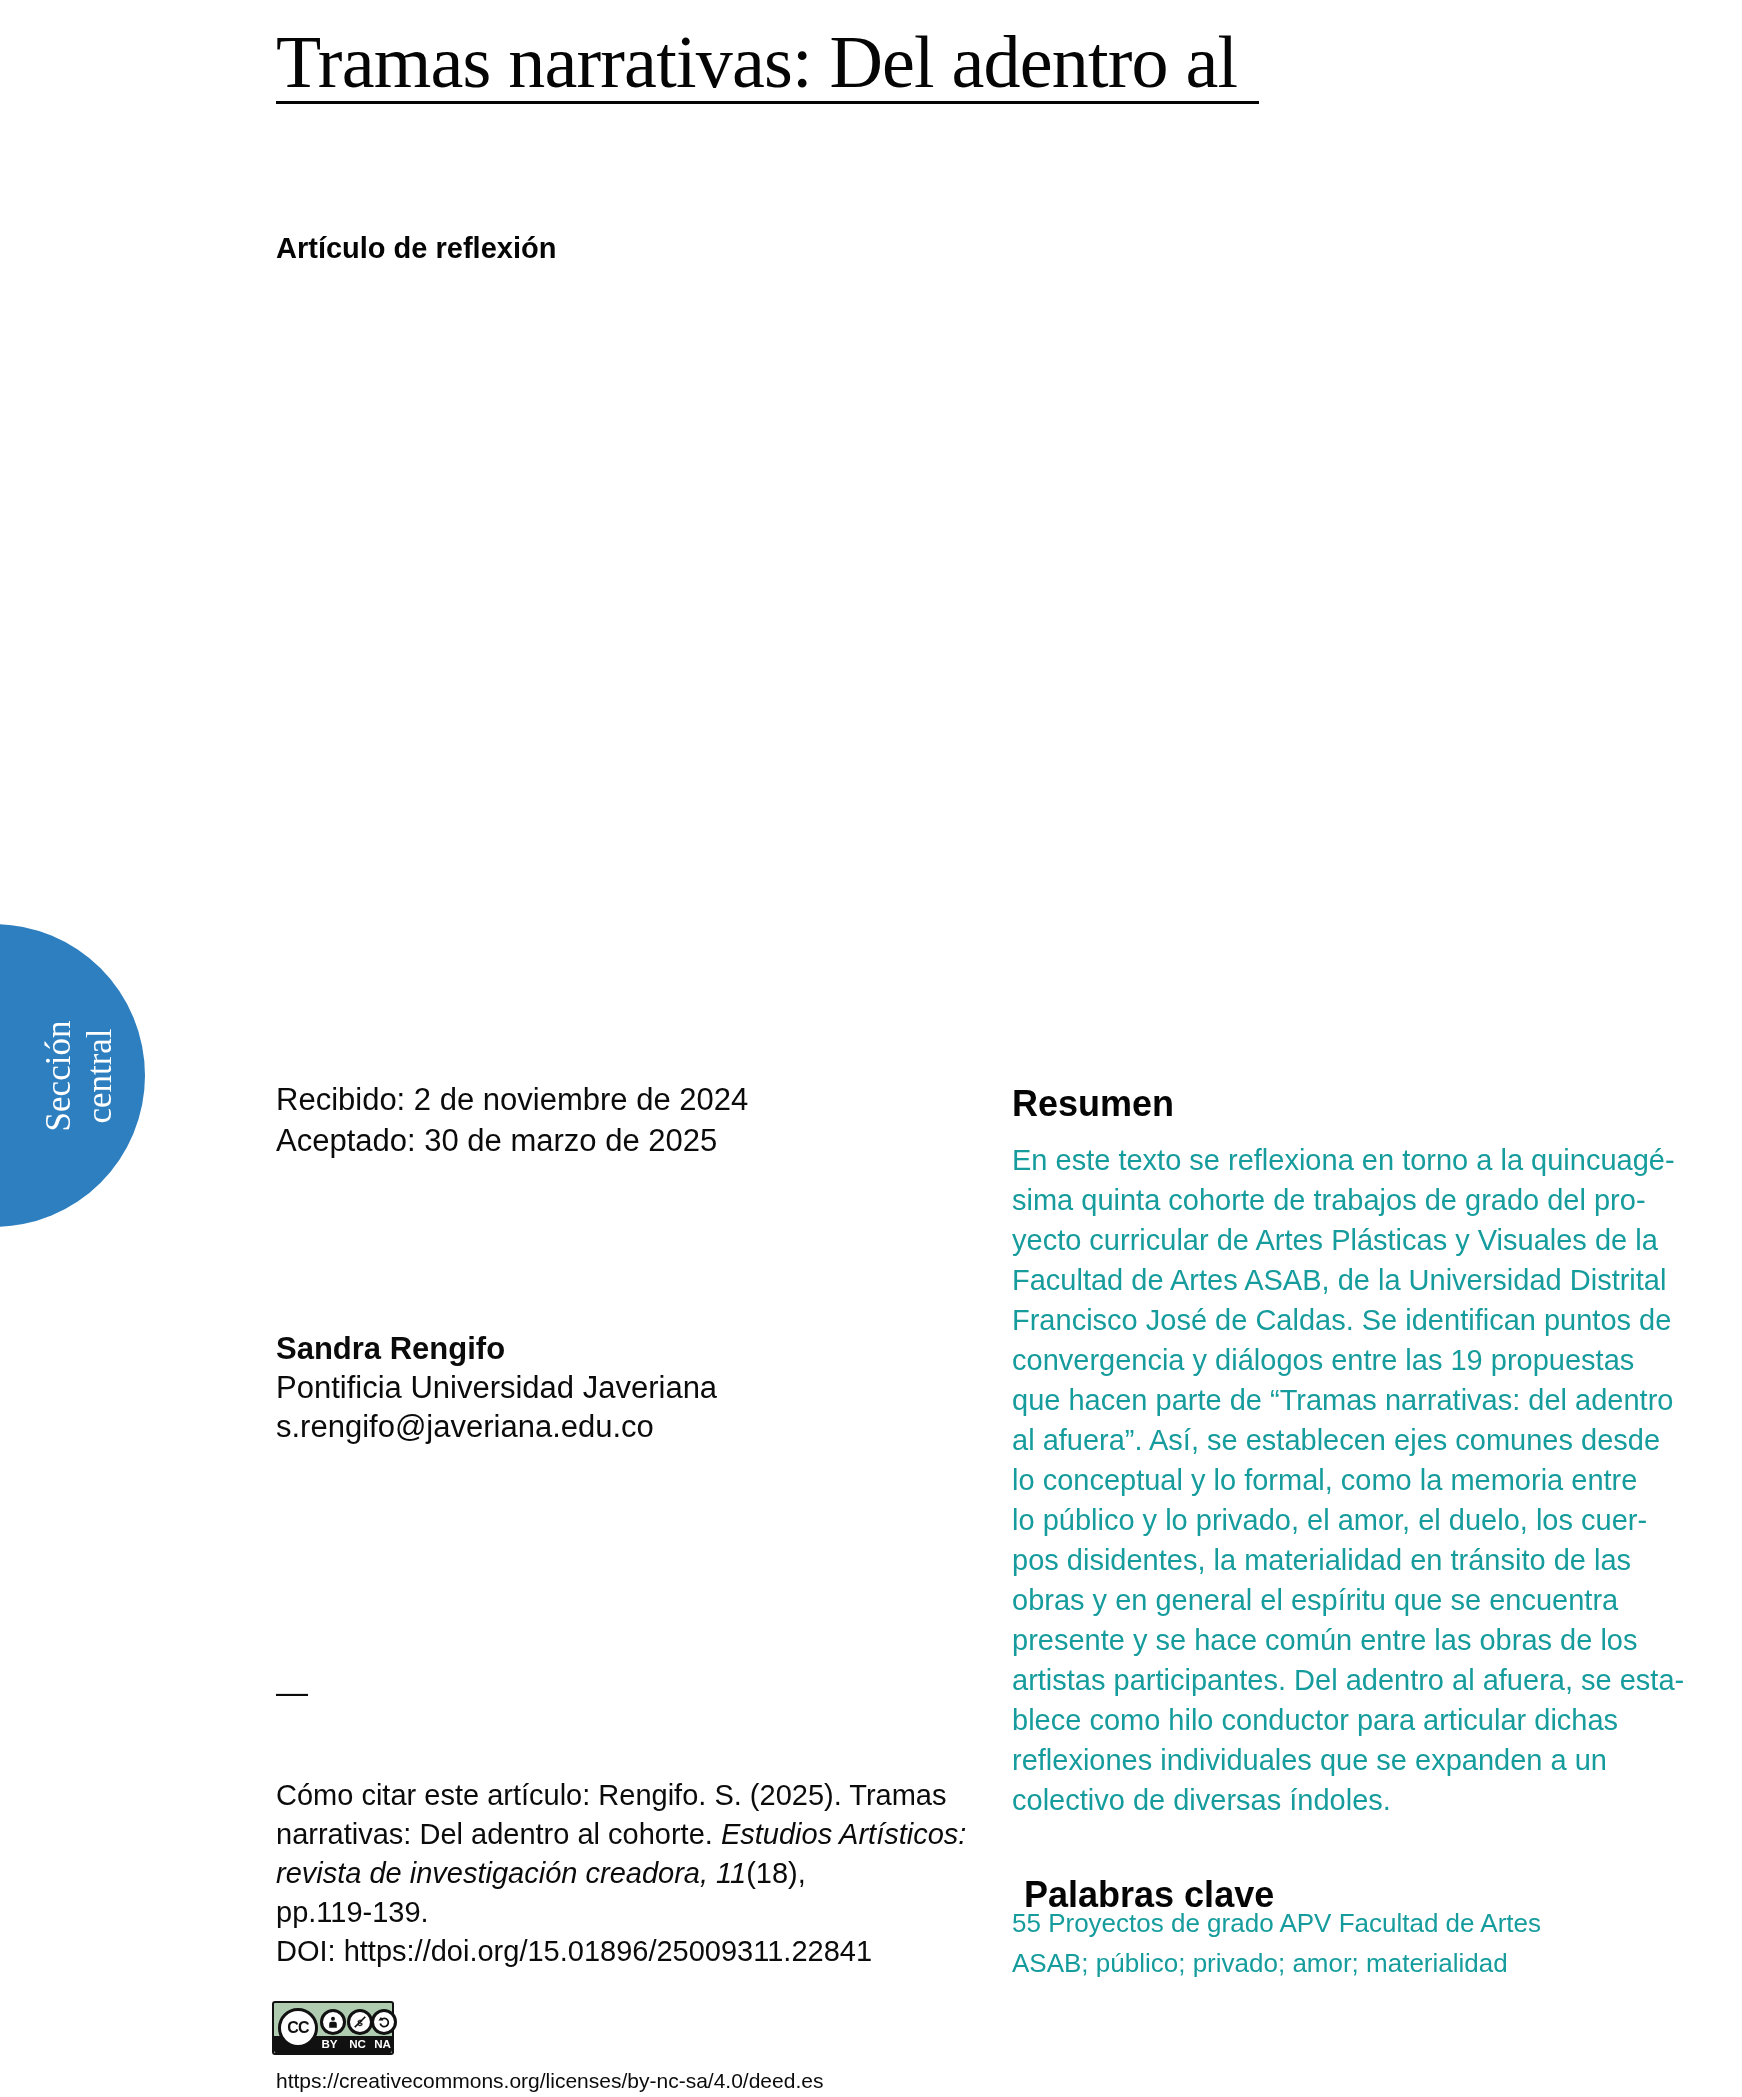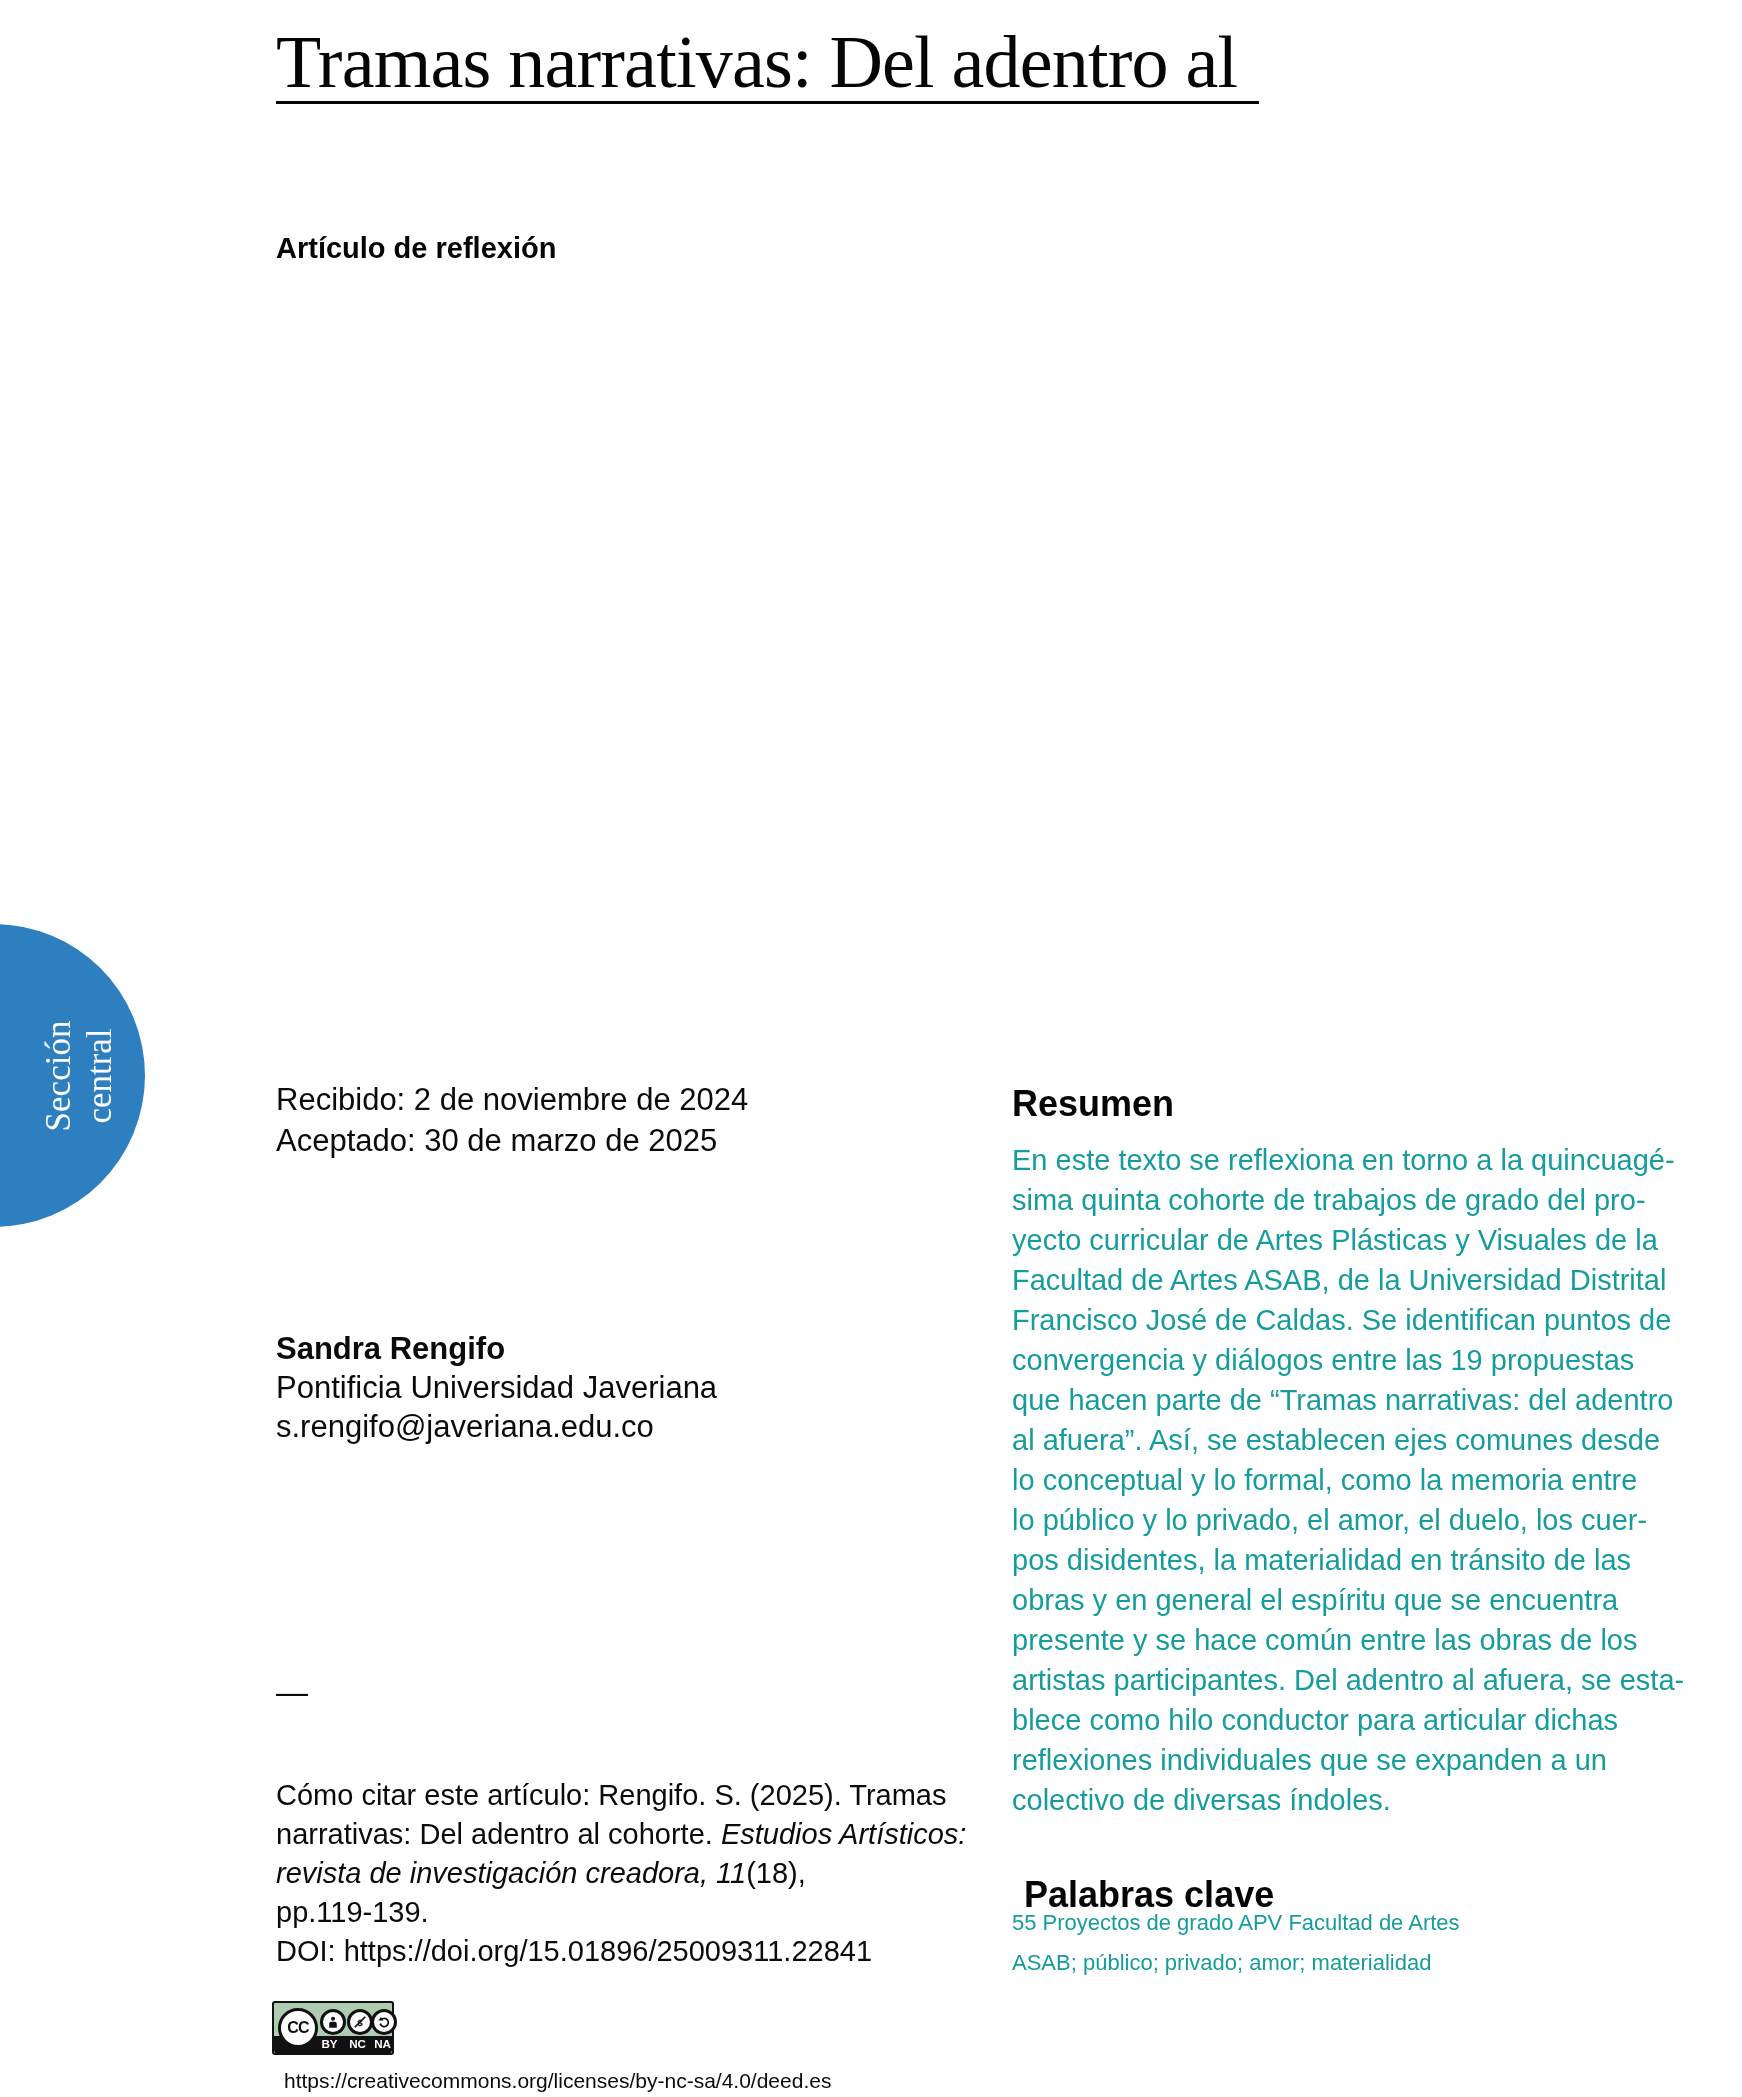--- a/index.html
+++ b/index.html
@@ -46,27 +46,27 @@
   .cc-big{
     position:absolute;left:3.9px;top:4.6px;width:34px;height:34px;background:#fff;
     border:3.9px solid #111;border-radius:50%;display:flex;align-items:center;justify-content:center;
     font-size:16px;font-weight:700;color:#111;letter-spacing:-0.8px;z-index:2;
   }
   .cc-small{position:absolute;top:6.2px;width:20px;height:20px;background:#fff;border:3.1px solid #111;border-radius:50%;display:flex;align-items:center;justify-content:center;}
   .cc-small svg{display:block;}
   .cc-small.i-by{left:46px;}
   .cc-small.i-nc{left:73px;}
   .cc-small.i-sa{left:97px;}
-  .cc-url{position:absolute;left:276px;top:2069px;font-size:21px;color:#0b0b0b;margin-left:8px;}
+  .cc-url{position:absolute;left:276px;top:2069px;font-size:21px;color:#0b0b0b;}
   
   .right-col{position:absolute;left:1012px;top:1083px;width:710px;}
   .res-heading{font-size:36px;font-weight:700;color:#050505;margin:0 0 15.4px 0;}
   .abstract-body{font-size:29px;line-height:40px;color:#169C9D;white-space:pre-line;}
   .kw-heading{position:absolute;left:1012px;top:1862px;font-size:36px;font-weight:700;color:#050505;}
-  .kw-body{position:absolute;left:1012px;top:1903px;font-size:22px;line-height:40px;color:#169C9D;white-space:pre-line;}
+  .kw-body{position:absolute;left:1012px;top:1903px;font-size:26px;line-height:40px;color:#169C9D;white-space:pre-line;}
   .pre{white-space:pre-line;}
 </style>
 </head>
 <body>
 
 <div class="page">
 
   <h1 class="title" style="margin:0;">
     <span class="tline l1"><span>Tramas narrativas: Del adentro al</span></span>
   </h1>

